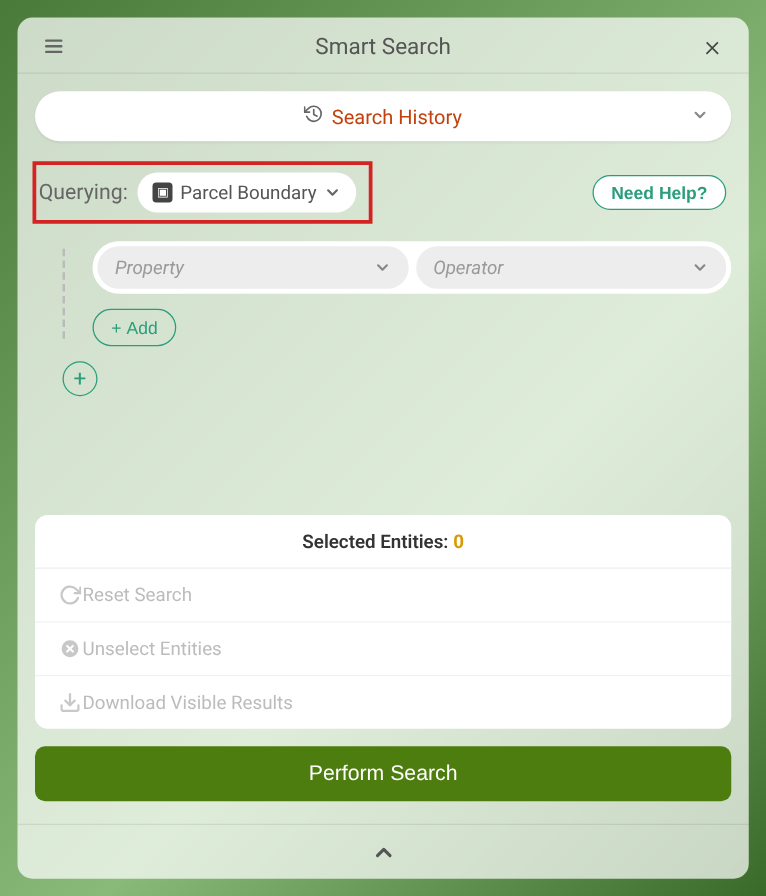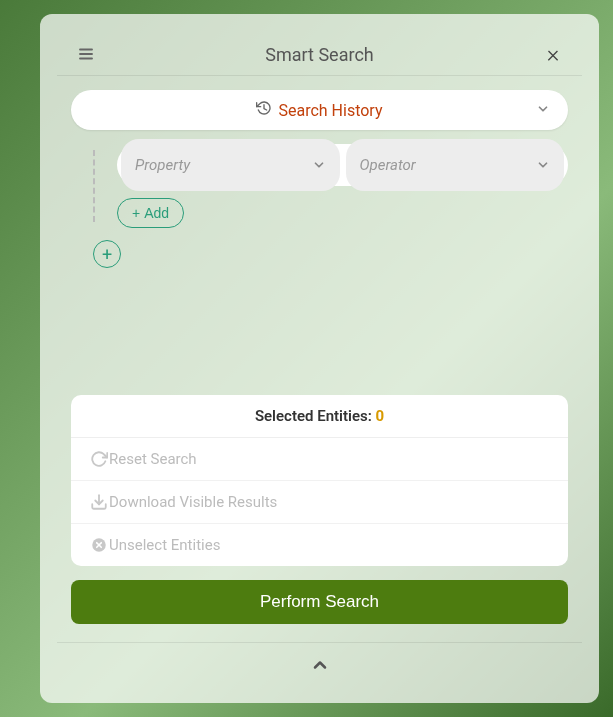--- a/index.html
+++ b/index.html
@@ -11,22 +11,21 @@
     overflow: hidden;
     position: relative;
   }
   .panel {
     position: absolute;
     left: 14px; right: 14px; top: 14px; bottom: 14px;
     background: rgba(255,255,255,0.72);
     border-radius: 12px;
     display: flex;
     flex-direction: column;
-    padding: 17px;
-    margin-left: 26px;
+    padding: 0;
   }
   .header {
     display: flex;
     align-items: center;
     justify-content: space-between;
     padding: 12px 18px 10px 18px;
     border-bottom: 1px solid rgba(0,0,0,0.08);
   }
   .header-title {
     font-size: 18px;
@@ -132,21 +131,21 @@
     height: 42px;
     display: flex;
     align-items: center;
     padding: 4px;
     gap: 6px;
     margin-left: 24px;
   }
   .pill-select {
     background: #ededed;
     border-radius: 18px;
-    height: 52px;
+    height: 34px;
     flex: 1;
     display: flex;
     align-items: center;
     justify-content: space-between;
     padding: 0 14px;
     color: #999;
     font-style: italic;
     font-size: 15px;
     cursor: pointer;
   }
@@ -268,20 +267,33 @@
         </span>
         <span>Search History</span>
       </div>
       <span class="chev">
         <svg class="chev-svg" viewBox="0 0 24 24" fill="none" stroke="#888" stroke-width="3" stroke-linecap="round" stroke-linejoin="round">
             <polyline points="6 9 12 15 18 9"></polyline>
           </svg>
       </span>
     </div>
 
+    <div class="querying-row">
+      <div class="querying-highlight">
+        <span class="querying-label">Querying:</span>
+        <div class="querying-pill">
+          <span class="layer-icon">▣</span>
+          <span>Parcel Boundary</span>
+          <svg class="chev-svg" viewBox="0 0 24 24" fill="none" stroke="#666" stroke-width="3" stroke-linecap="round" stroke-linejoin="round">
+              <polyline points="6 9 12 15 18 9"></polyline>
+            </svg>
+        </div>
+      </div>
+      <button class="need-help">Need Help?</button>
+    </div>
 
     <div class="condition-area">
       <div class="vline"></div>
       <div class="condition-row">
         <div class="pill-select">
           <span>Property</span>
           <svg class="chev-svg" viewBox="0 0 24 24" fill="none" stroke="#888" stroke-width="3" stroke-linecap="round" stroke-linejoin="round">
               <polyline points="6 9 12 15 18 9"></polyline>
             </svg>
         </div>
@@ -311,38 +323,38 @@
       <span class="aicon">
         <svg width="18" height="18" viewBox="0 0 24 24" fill="none" stroke="#c8c8c8" stroke-width="2.4" stroke-linecap="round" stroke-linejoin="round">
             <polyline points="23 4 23 10 17 10"></polyline>
             <path d="M20.49 15a9 9 0 1 1-2.12-9.36L23 10"></path>
           </svg>
       </span>
       <span>Reset Search</span>
     </div>
     <div class="action-item">
       <span class="aicon">
+        <svg width="18" height="18" viewBox="0 0 24 24">
+            <circle cx="12" cy="12" r="9" fill="#c8c8c8"></circle>
+            <line x1="9" y1="9" x2="15" y2="15" stroke="#fff" stroke-width="2.2" stroke-linecap="round"></line>
+            <line x1="15" y1="9" x2="9" y2="15" stroke="#fff" stroke-width="2.2" stroke-linecap="round"></line>
+          </svg>
+      </span>
+      <span>Unselect Entities</span>
+    </div>
+    <div class="action-item">
+      <span class="aicon">
         <svg width="18" height="18" viewBox="0 0 24 24" fill="none" stroke="#c8c8c8" stroke-width="2.4" stroke-linecap="round" stroke-linejoin="round">
             <path d="M21 15v4a2 2 0 0 1-2 2H5a2 2 0 0 1-2-2v-4"></path>
             <polyline points="7 10 12 15 17 10"></polyline>
             <line x1="12" y1="15" x2="12" y2="3"></line>
           </svg>
       </span>
       <span>Download Visible Results</span>
     </div>
-    <div class="action-item">
-      <span class="aicon">
-        <svg width="18" height="18" viewBox="0 0 24 24">
-            <circle cx="12" cy="12" r="9" fill="#c8c8c8"></circle>
-            <line x1="9" y1="9" x2="15" y2="15" stroke="#fff" stroke-width="2.2" stroke-linecap="round"></line>
-            <line x1="15" y1="9" x2="9" y2="15" stroke="#fff" stroke-width="2.2" stroke-linecap="round"></line>
-          </svg>
-      </span>
-      <span>Unselect Entities</span>
-    </div>
   </div>
 
   <button class="perform-btn">Perform Search</button>
 
   <div class="footer-collapse">
     <svg width="20" height="20" viewBox="0 0 24 24" fill="none" stroke="#555" stroke-width="3" stroke-linecap="round" stroke-linejoin="round">
         <polyline points="6 15 12 9 18 15"></polyline>
       </svg>
   </div>
 

